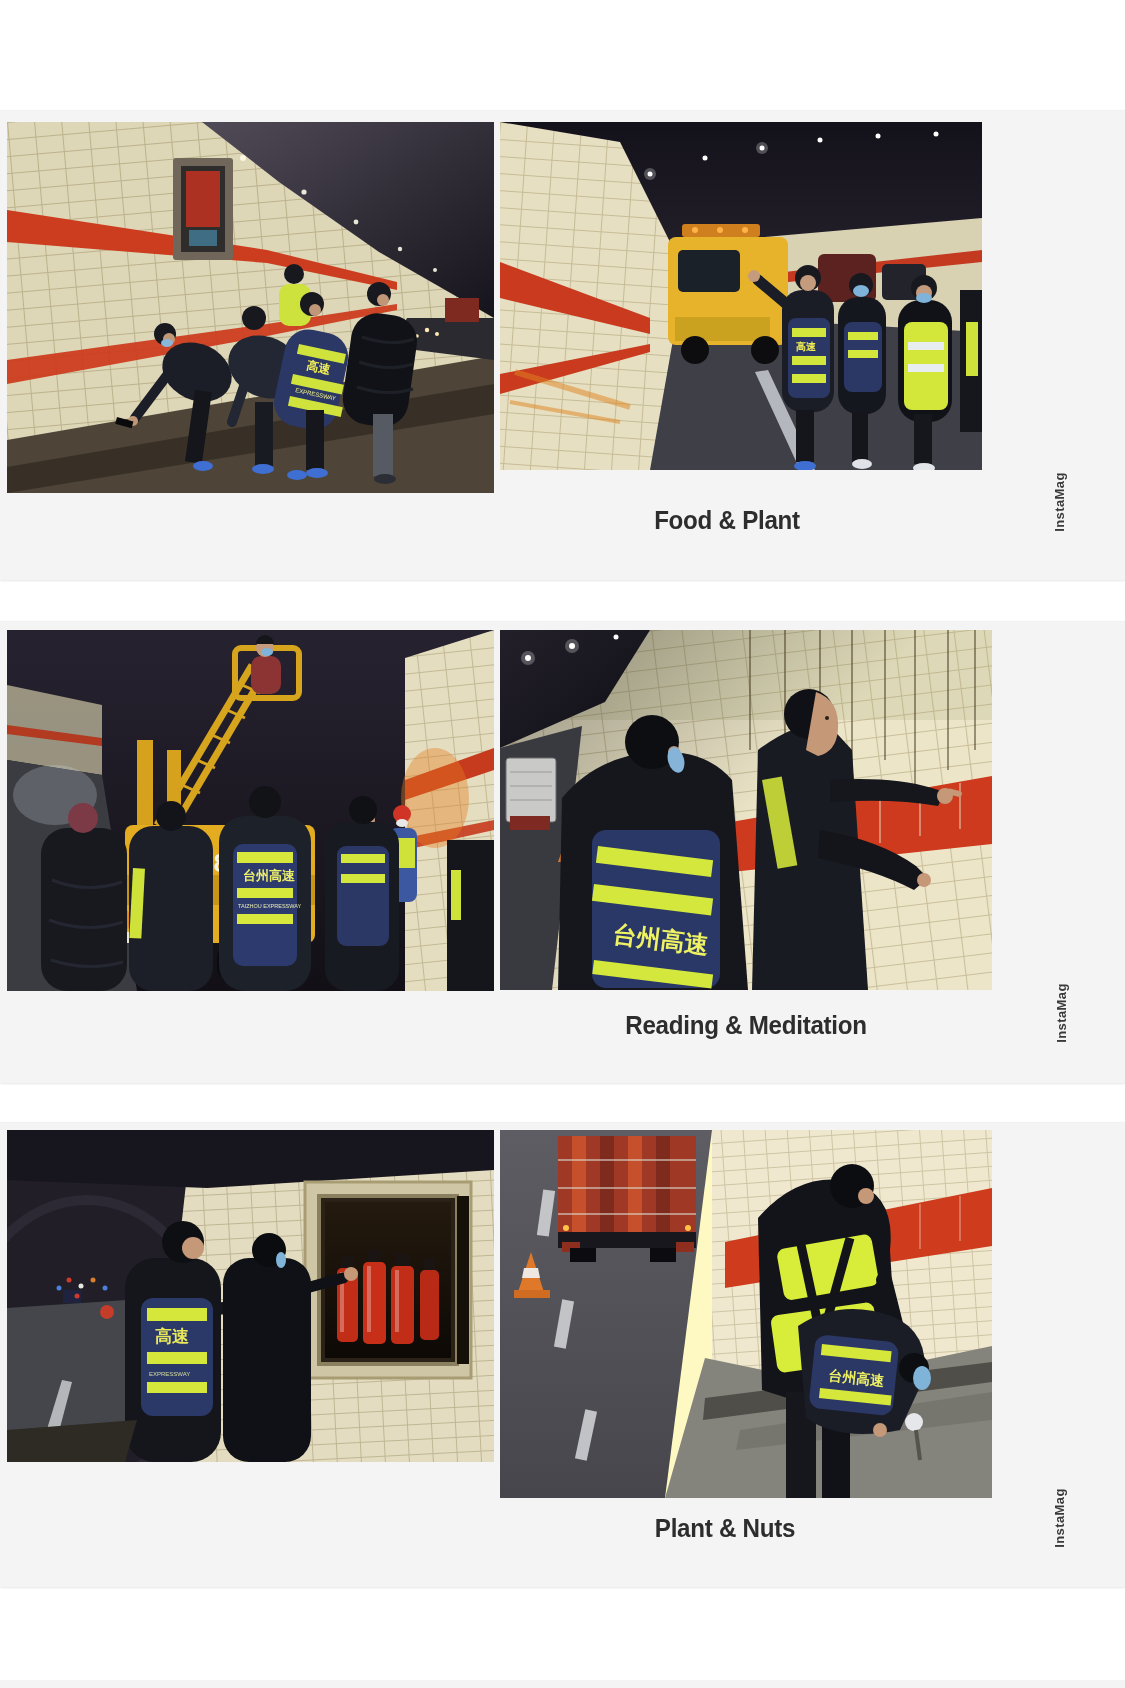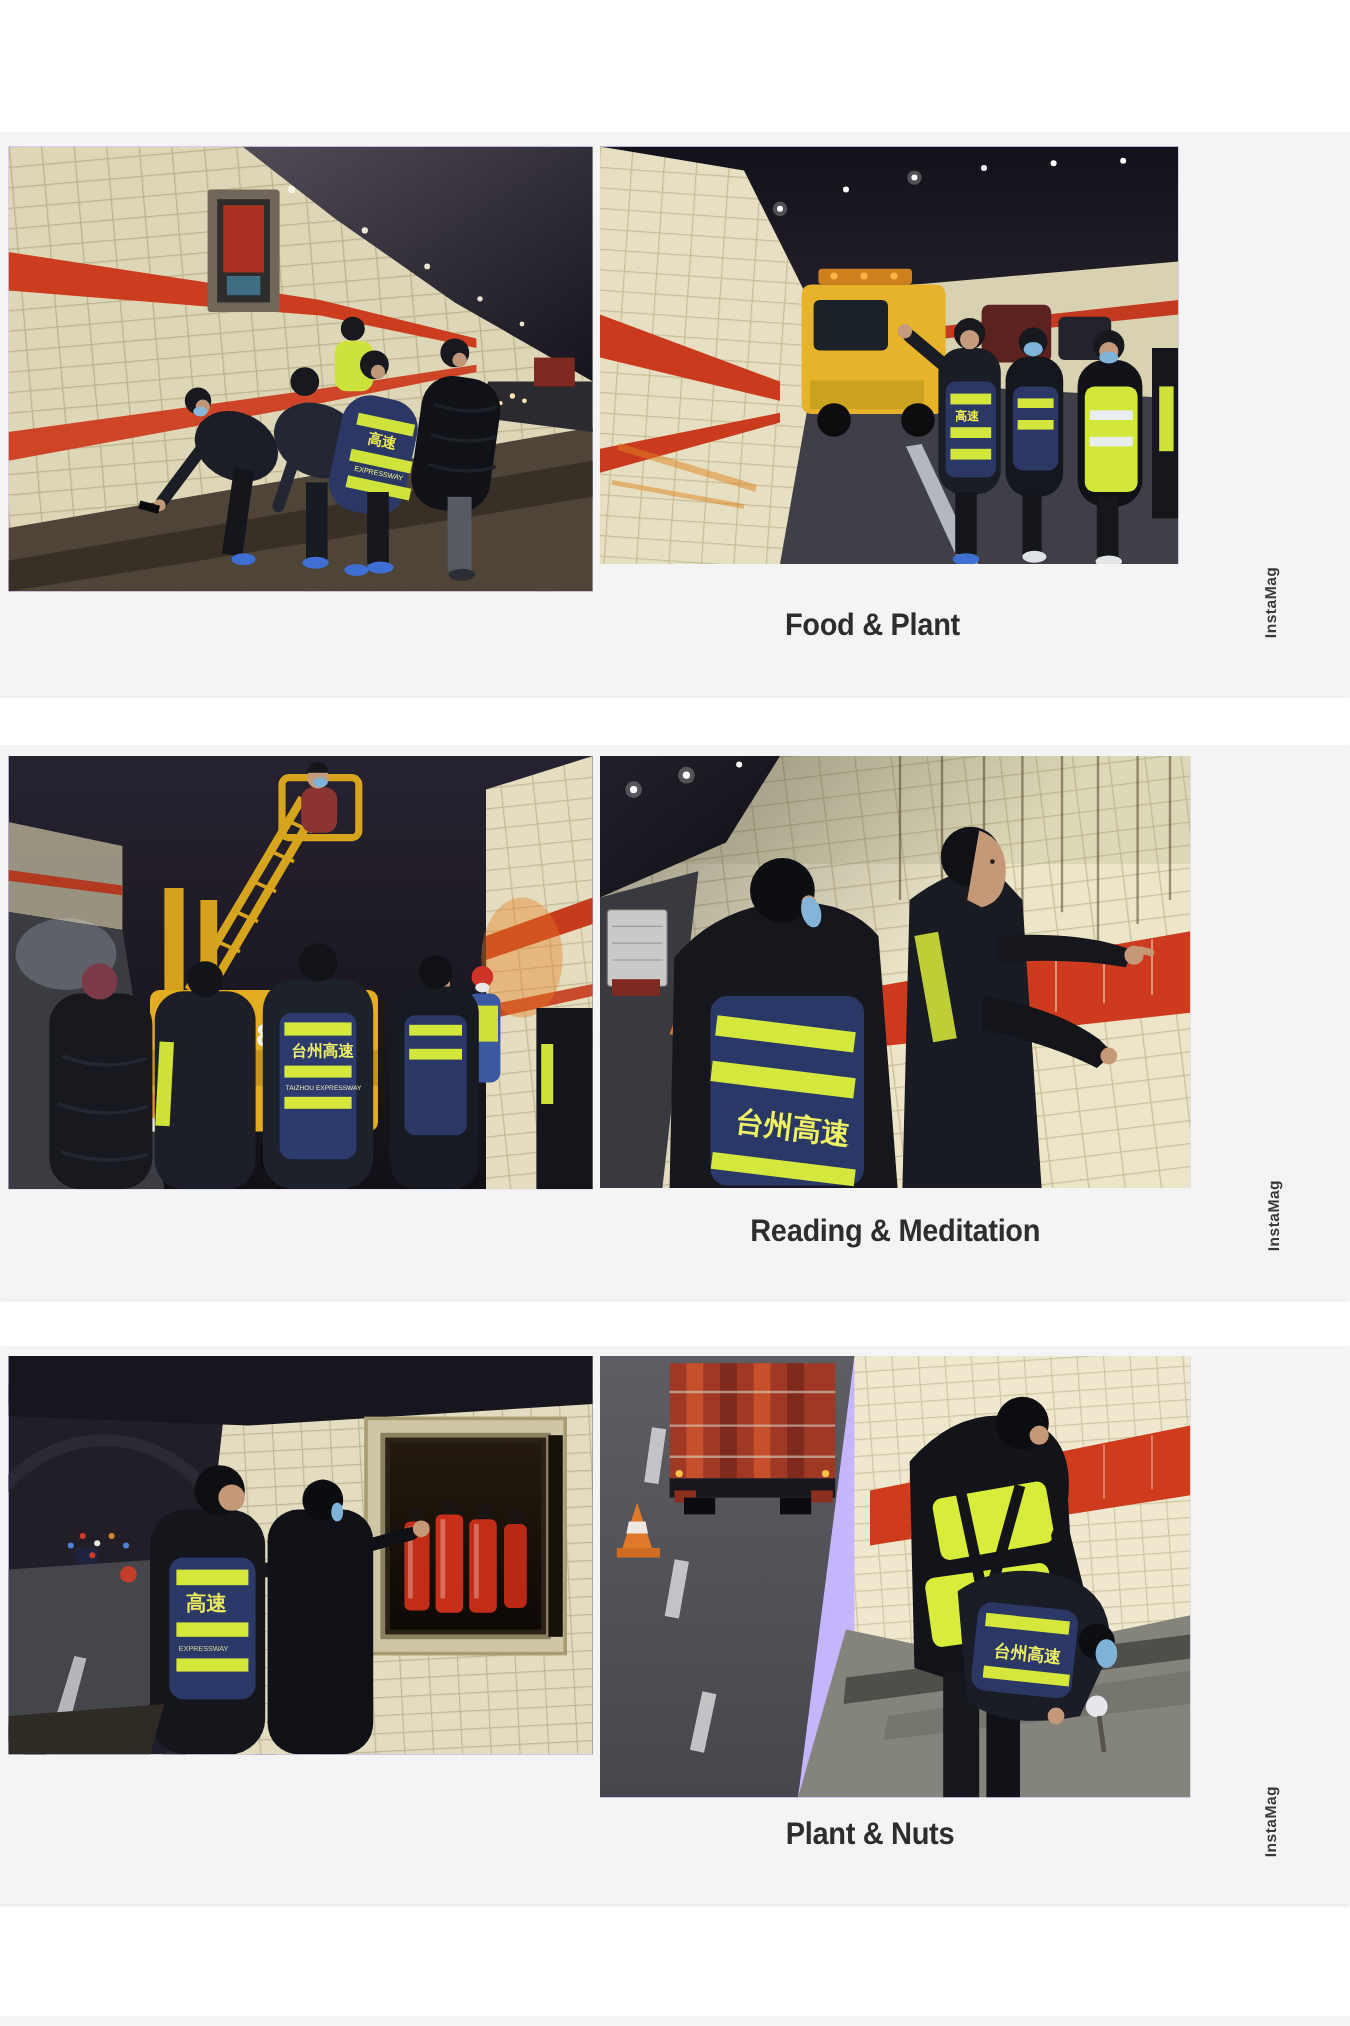--- a/index.html
+++ b/index.html
@@ -3,21 +3,21 @@
 <meta charset="utf-8">
 <style>
   html,body{margin:0;padding:0;background:#ffffff;}
   body{width:1125px;height:1688px;position:relative;overflow:hidden;
        font-family:"Liberation Sans",sans-serif;}
   .panel{position:absolute;left:0;width:1125px;background:#f5f4f4;
          box-shadow:0 1px 2px rgba(0,0,0,.10), 0 -1px 1px rgba(0,0,0,.05);}
   #panel1{top:111px;height:469px;}
   #panel2{top:622px;height:461px;}
   #panel3{top:1123px;height:464px;}
-  .photo{position:absolute;overflow:hidden;background:#c4b5fd;}
+  .photo{position:absolute;overflow:hidden;background:#fef9c3;}
   .photo svg{width:100%;height:100%;display:block;}
   #p1a{left:7px;top:11px;width:487px;height:371px;}
   #p1b{left:500px;top:11px;width:482px;height:348px;}
   #p2a{left:7px;top:8px;width:487px;height:361px;}
   #p2b{left:500px;top:8px;width:492px;height:360px;}
   #p3a{left:7px;top:7px;width:487px;height:332px;}
   #p3b{left:500px;top:7px;width:492px;height:368px;}
   .caption{position:absolute;transform:translateX(-50%) scaleX(.93);
            font-weight:700;font-size:26px;color:#2d2d2d;letter-spacing:-.3px;
            white-space:nowrap;}

